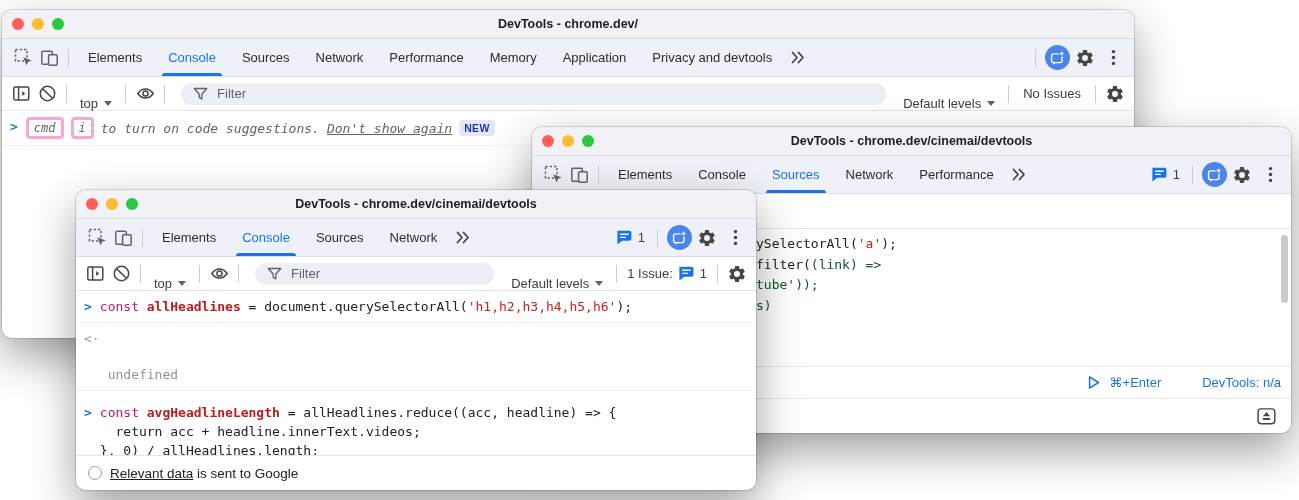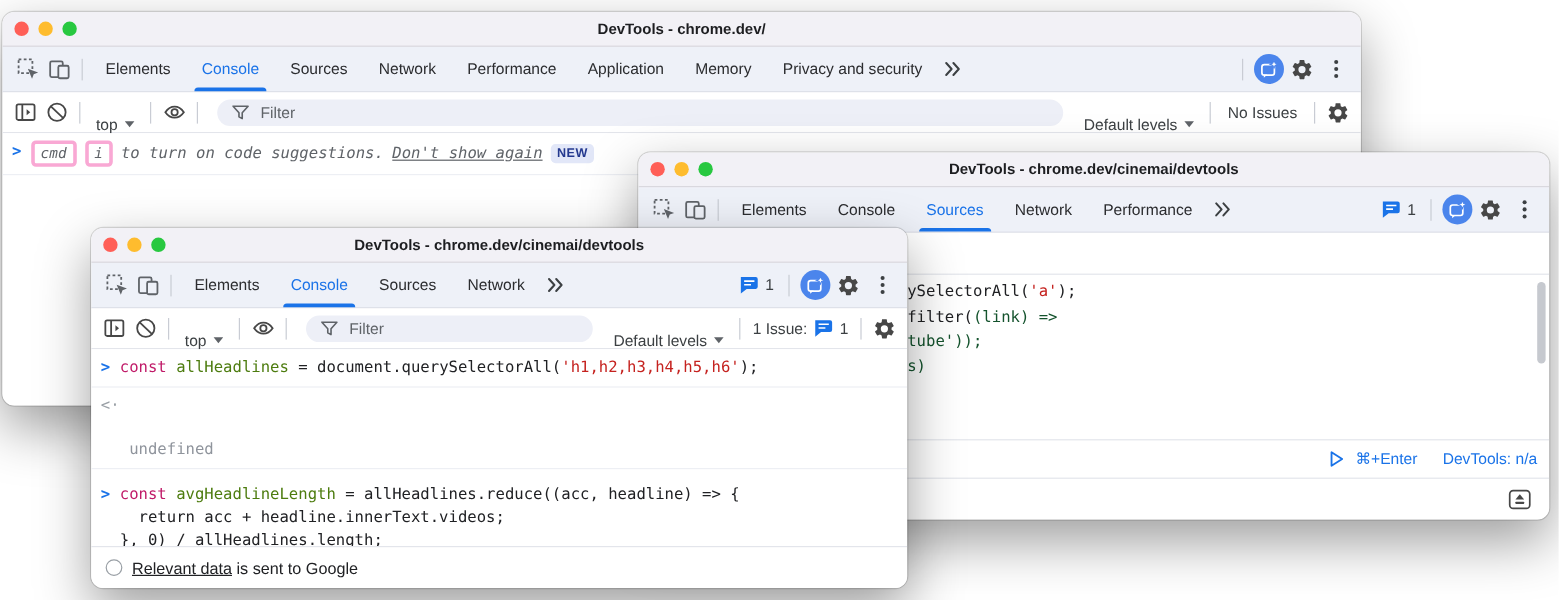--- a/index.html
+++ b/index.html
@@ -36,38 +36,38 @@
   .centry.spaced{padding-top:12px;}
   .prompt{color:#1a73e8;font-weight:700;flex:none;}
   .result-arrow{color:#9aa0a6;flex:none;}
   .result-val{color:#8f949c;margin-top:36px;}
   .hint{font-style:italic;color:#5f6368;display:flex;align-items:center;gap:7px;flex-wrap:wrap;}
   .keycap{border:3px solid #f9a8d4;border-radius:4px;padding:0 5px;line-height:16px;font-size:12px;background:#fff;color:#5f6368;font-style:italic;}
   .hint-link{text-decoration:underline;color:#5f6368;}
   .badge-new{background:#e2e7f8;color:#24398f;font-family:"Liberation Sans",sans-serif;font-style:normal;font-weight:700;font-size:10.5px;line-height:16px;padding:0 5px;border-radius:4px;letter-spacing:.4px;}
   .tline{white-space:pre;}
   .tok-kw{color:#c01a68;}
-  .tok-var{color:#4d7c0f;}
+  .tok-var{color:#b91c1c;font-weight:bold;}
   .tok-str{color:#c5221f;}
   .tok-def{color:#202124;}
   .tok-dim{color:#14532d;}
 
   
   .filetab-strip{flex:none;height:34px;background:#fff;border-bottom:1px solid #e3e5eb;display:flex;align-items:center;padding:0 0 0 6px;}
   .strip-sep{width:1px;height:34px;background:#e3e5eb;margin:0 6px 0 4px;flex:none;}
   .file-tab{height:100%;display:flex;align-items:center;gap:9px;padding:0 10px;position:relative;font-size:13px;color:#1967d2;white-space:nowrap;}
   .file-tab::after{content:"";position:absolute;left:5px;right:5px;bottom:0;height:3px;background:#1a73e8;border-radius:3px 3px 0 0;}
   .close-x{color:#3c4043;font-size:15px;line-height:1;}
   .code-area{flex:1;position:relative;font-family:"DejaVu Sans Mono",monospace;font-size:13px;line-height:20.5px;padding-top:5px;overflow:hidden;}
   .srcline{display:flex;}
   .lnum{flex:none;width:32px;text-align:right;padding-right:12px;color:#80868b;}
   .lcode{white-space:pre;}
   .scroll-thumb{position:absolute;right:3px;top:6px;width:7px;height:68px;border-radius:4px;background:#c6c9cf;}
   .statusrow{flex:none;height:31px;border-top:1px solid #e3e5eb;display:flex;align-items:center;padding:0 10px;font-size:13px;color:#474747;gap:9px;}
-  .status-right{margin-left:auto;display:flex;align-items:center;gap:21px;justify-content:flex-end;}
+  .status-right{margin-left:auto;display:flex;align-items:center;gap:41px;justify-content:flex-end;}
   .run-btn{display:flex;align-items:center;gap:7px;color:#1a73e8;}
   .blue-link{color:#1a73e8;}
   .braces{font-family:"DejaVu Sans Mono",monospace;font-weight:700;color:#474747;font-size:13px;}
   .privacyrow{flex:none;height:34px;border-top:1px solid #e3e5eb;display:flex;align-items:center;padding:0 12px;font-size:13.5px;color:#202124;gap:8px;background:#fff;}
   .radio{width:12px;height:12px;border:1.5px solid #9aa0a6;border-radius:50%;flex:none;}
   .priv-link{text-decoration:underline;}
   .priv-right{margin-left:auto;display:flex;align-items:center;}
 
   svg{display:block;}
 </style>
@@ -160,23 +160,23 @@
             <use href="#i-device"></use>
           </svg>
         </span>
       <span class="vsep"></span>
       <nav style="display:flex;height:100%;">
           <span class="tab">Elements</span>
           <span class="tab active">Console</span>
           <span class="tab">Sources</span>
           <span class="tab">Network</span>
           <span class="tab">Performance</span>
+          <span class="tab">Memory</span>
           <span class="tab">Application</span>
-          <span class="tab">Memory</span>
-          <span class="tab">Privacy and security</span>
+          <span class="tab">Privacy and devtools</span>
         </nav>
       <span class="icon-btn">
           <svg width="21" height="21" viewBox="0 0 21 21">
             <use href="#i-chevrons"></use>
           </svg>
         </span>
       <div class="right-cluster">
         <span class="vsep"></span>
         <span class="icon-btn">
             <span class="ai-circle">

